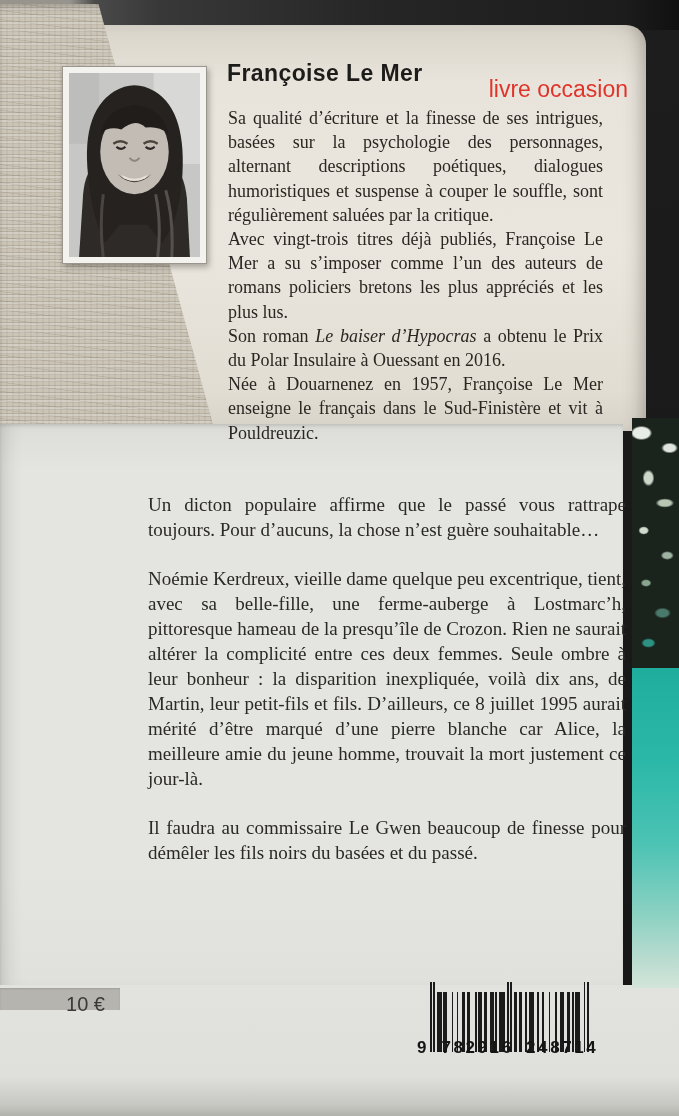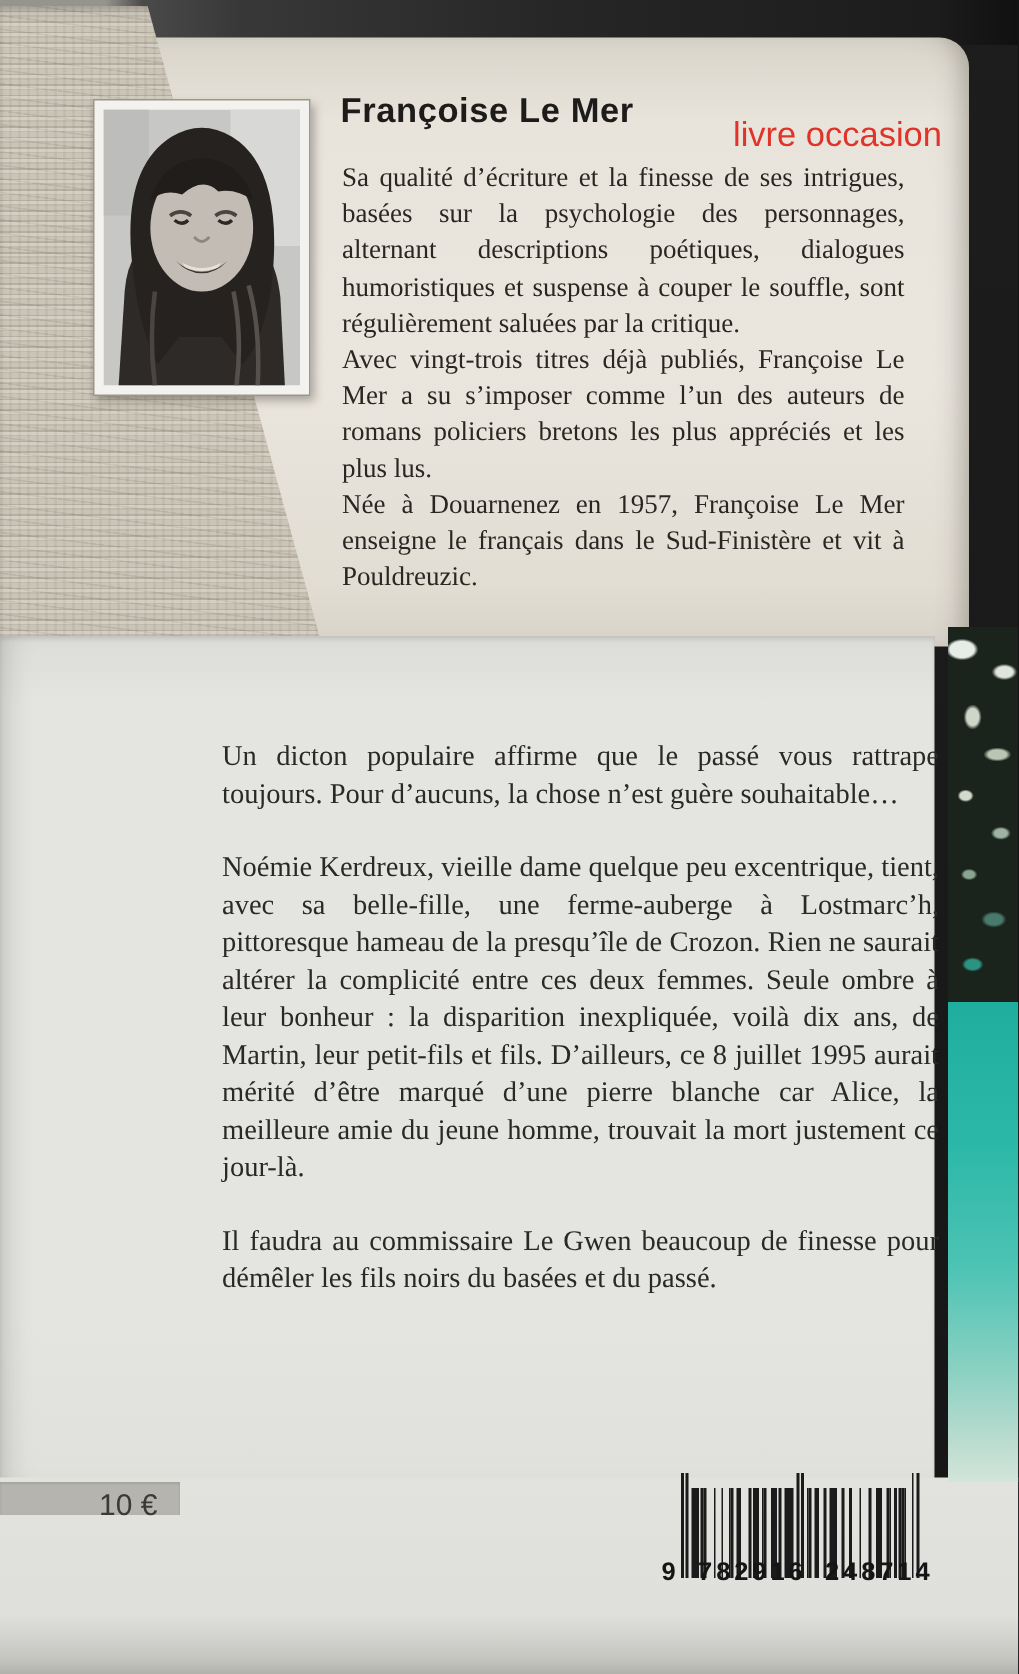--- a/index.html
+++ b/index.html
@@ -74,21 +74,21 @@
     font-size:19px;line-height:25px;color:#2b2925;text-align:justify;margin-left:20px;}
   .synopsis p{margin:0 0 24px 0;}
 
   
   .price-band{left:0;top:988px;width:120px;height:22px;background:#b6b4ae;
     box-shadow:inset 0 1px 2px rgba(0,0,0,.12);}
   .price-band span{display:block;line-height:33px;text-align:right;padding-right:15px;
     font-size:20px;color:#3b3a38;}
   .isbn{left:218px;top:999px;font-weight:bold;font-size:15.5px;letter-spacing:.4px;color:#1f1e1c;}
 
-  .barcode{left:430px;top:982px;width:170px;height:92px;margin-left:24px;}
+  .barcode{left:430px;top:982px;width:170px;height:92px;}
   .bars{position:absolute;left:0;top:0;font-size:0;white-space:nowrap;}
   .bars i{display:inline-block;}
   .barcode-digits{position:absolute;left:-13px;top:56px;width:186px;
     font-size:17px;font-weight:bold;color:#151515;letter-spacing:2.6px;word-spacing:5px;white-space:nowrap;}
 </style>
 </head>
 <body>
 
 <div class="stage">
 
@@ -123,20 +123,21 @@
       <path d="M34 120 q-4 30 0 62" stroke="#4a4542" stroke-width="3" fill="none"></path>
     </svg>
   </div>
 
   <div class="abs author-name">Françoise Le Mer</div>
   <div class="abs red-tag">livre occasion</div>
 
   <div class="abs bio">
     <p>Sa qualité d’écriture et la finesse de ses intrigues, basées sur la psychologie des personnages, alternant descriptions poétiques, dialogues humoristiques et suspense à couper le souffle, sont régulièrement saluées par la critique.</p>
     <p>Avec vingt-trois titres déjà publiés, Françoise Le Mer a su s’imposer comme l’un des auteurs de romans policiers bretons les plus appréciés et les plus lus.</p>
+    <p><span>Son roman </span><i>Le baiser d’Hypocras</i><span> a obtenu le Prix du Polar Insulaire à Ouessant en 2016.</span></p>
     <p>Née à Douarnenez en 1957, Françoise Le Mer enseigne le français dans le Sud-Finistère et vit à Pouldreuzic.</p>
   </div>
 
   <div class="abs synopsis">
     <p>Un dicton populaire affirme que le passé vous rattrape toujours. Pour d’aucuns, la chose n’est guère souhaitable…</p>
     <p>Noémie Kerdreux, vieille dame quelque peu excentrique, tient, avec sa belle-fille, une ferme-auberge à Lostmarc’h, pittoresque hameau de la presqu’île de Crozon. Rien ne saurait altérer la complicité entre ces deux femmes. Seule ombre à leur bonheur : la disparition inexpliquée, voilà dix ans, de Martin, leur petit-fils et fils. D’ailleurs, ce 8 juillet 1995 aurait mérité d’être marqué d’une pierre blanche car Alice, la meilleure amie du jeune homme, trouvait la mort justement ce jour-là.</p>
     <p>Il faudra au commissaire Le Gwen beaucoup de finesse pour démêler les fils noirs du basées et du passé.</p>
   </div>
 
   <div class="abs price-band">

